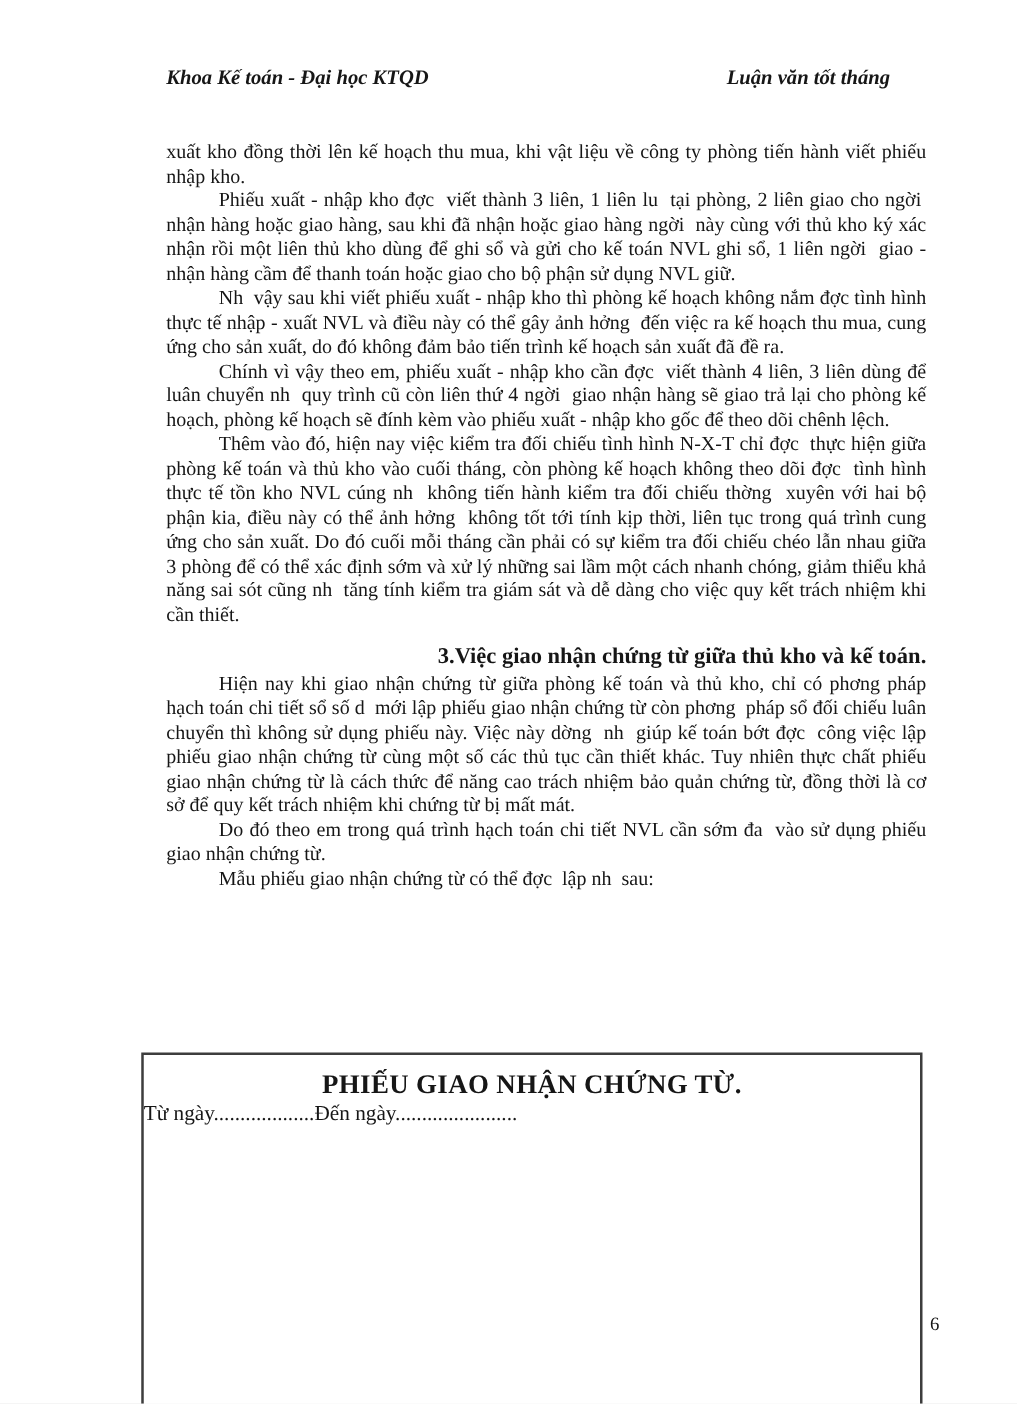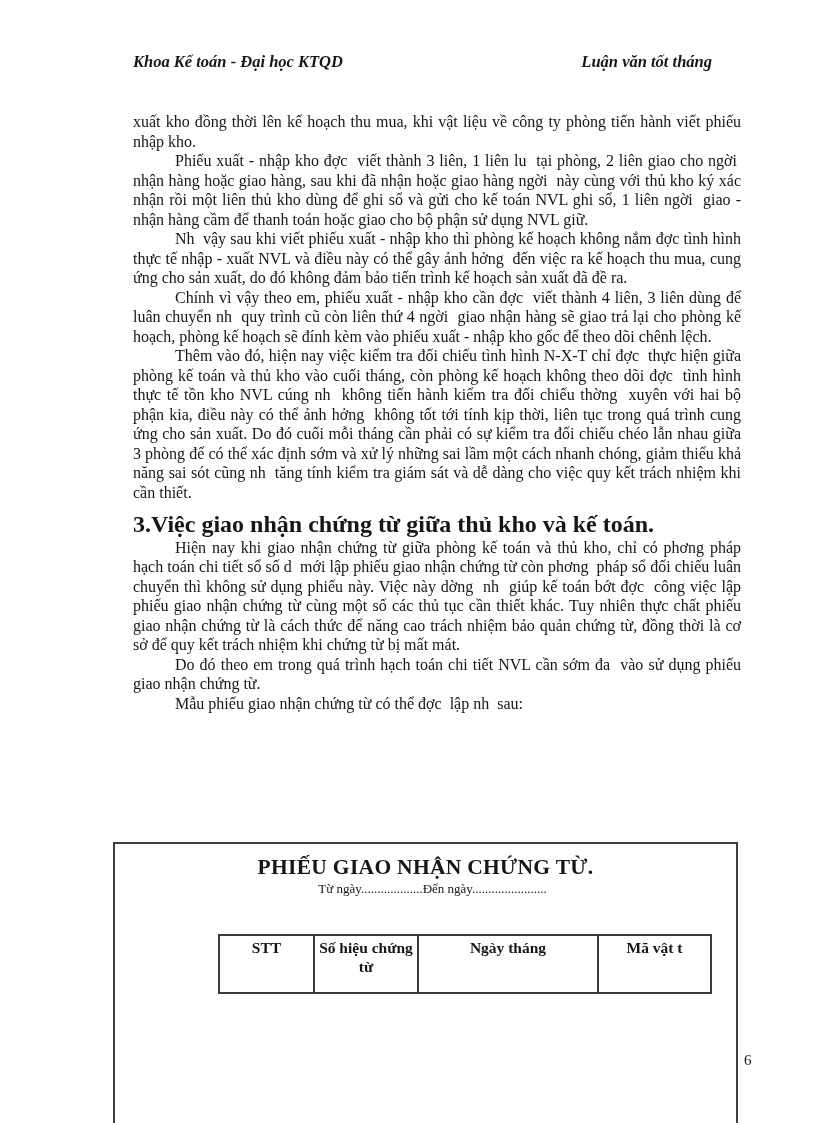--- a/index.html
+++ b/index.html
@@ -18,35 +18,35 @@
     display:flex;justify-content:space-between;
     font-weight:bold;font-style:italic;font-size:16.5px;
   }
   .content{
     position:absolute;left:133px;top:112px;width:608px;
     font-size:16px;line-height:19.5px;text-align:justify;
   }
   .content p{margin:0;text-indent:42px;}
   .content p.no-indent{text-indent:0;}
   .section-heading{
-    font-size:24px;font-weight:bold;font-style:normal;
-    margin:13px 0 3px 0;text-align:left;text-indent:0;
+    font-size:18px;font-weight:bold;font-style:normal;
+    margin:13px 0 3px 0;text-align:right;text-indent:0;
   }
   .form-box{
     position:absolute;left:113px;top:842px;width:625px;height:300px;
     border:2px solid #3d3d3d;background:#fff;box-sizing:border-box;
   }
   .company-name{
     padding:11px 0 0 17px;font-weight:bold;font-size:15.5px;letter-spacing:.3px;
   }
   .form-title{
     text-align:center;font-weight:bold;font-size:21.5px;margin-top:11px;letter-spacing:.3px;
   }
   .form-dates{
-    text-align:center;font-size:13px;margin-top:1px;margin-left:14px;
+    font-size:17px;margin-top:1px;
   }
   .form-table{
     border-collapse:collapse;margin:37px 0 0 103px;table-layout:fixed;
   }
   .form-table td{
     border:2px solid #3a3a3a;vertical-align:top;text-align:center;
     font-weight:bold;font-size:15.5px;line-height:19px;
     height:58px;padding:2px 2px 0 2px;box-sizing:border-box;
   }
   .col-stt{width:95px;}
@@ -75,27 +75,17 @@
     <p>Thêm vào đó, hiện nay việc kiểm tra đối chiếu tình hình N-X-T chỉ đợc&nbsp; thực hiện giữa phòng kế toán và thủ kho vào cuối tháng, còn phòng kế hoạch không theo dõi đợc&nbsp; tình hình thực tế tồn kho NVL cúng nh&nbsp; không tiến hành kiểm tra đối chiếu thờng&nbsp; xuyên với hai bộ phận kia, điều này có thể ảnh hởng&nbsp; không tốt tới tính kịp thời, liên tục trong quá trình cung ứng cho sản xuất. Do đó cuối mỗi tháng cần phải có sự kiểm tra đối chiếu chéo lẫn nhau giữa 3 phòng để có thể xác định sớm và xử lý những sai lầm một cách nhanh chóng, giảm thiểu khả năng sai sót cũng nh&nbsp; tăng tính kiểm tra giám sát và dễ dàng cho việc quy kết trách nhiệm khi cần thiết.</p>
     <h2 class="section-heading">3.Việc giao nhận chứng từ giữa thủ kho và kế toán.</h2>
     <p>Hiện nay khi giao nhận chứng từ giữa phòng kế toán và thủ kho, chỉ có phơng pháp hạch toán chi tiết sổ số d&nbsp; mới lập phiếu giao nhận chứng từ còn phơng&nbsp; pháp sổ đối chiếu luân chuyển thì không sử dụng phiếu này. Việc này dờng&nbsp; nh&nbsp; giúp kế toán bớt đợc&nbsp; công việc lập phiếu giao nhận chứng từ cùng một số các thủ tục cần thiết khác. Tuy nhiên thực chất phiếu giao nhận chứng từ là cách thức để năng cao trách nhiệm bảo quản chứng từ, đồng thời là cơ sở để quy kết trách nhiệm khi chứng từ bị mất mát.</p>
     <p>Do đó theo em trong quá trình hạch toán chi tiết NVL cần sớm đa&nbsp; vào sử dụng phiếu giao nhận chứng từ.</p>
     <p>Mẫu phiếu giao nhận chứng từ có thể đợc&nbsp; lập nh&nbsp; sau:</p>
   </div>
 
   <div class="form-box">
     <div class="form-title">PHIẾU GIAO NHẬN CHỨNG TỪ.</div>
     <div class="form-dates">Từ ngày...................Đến ngày.......................</div>
-    <table class="form-table">
-      <tbody>
-        <tr>
-          <td class="col-stt">STT</td>
-          <td class="col-sohieu">Số hiệu chứng từ</td>
-          <td class="col-ngay">Ngày tháng</td>
-          <td class="col-ma">Mã vật t</td>
-        </tr>
-      </tbody>
-    </table>
   </div>
 
   <div class="page-number">6</div>
 
 </div>
 
 </body></html>

